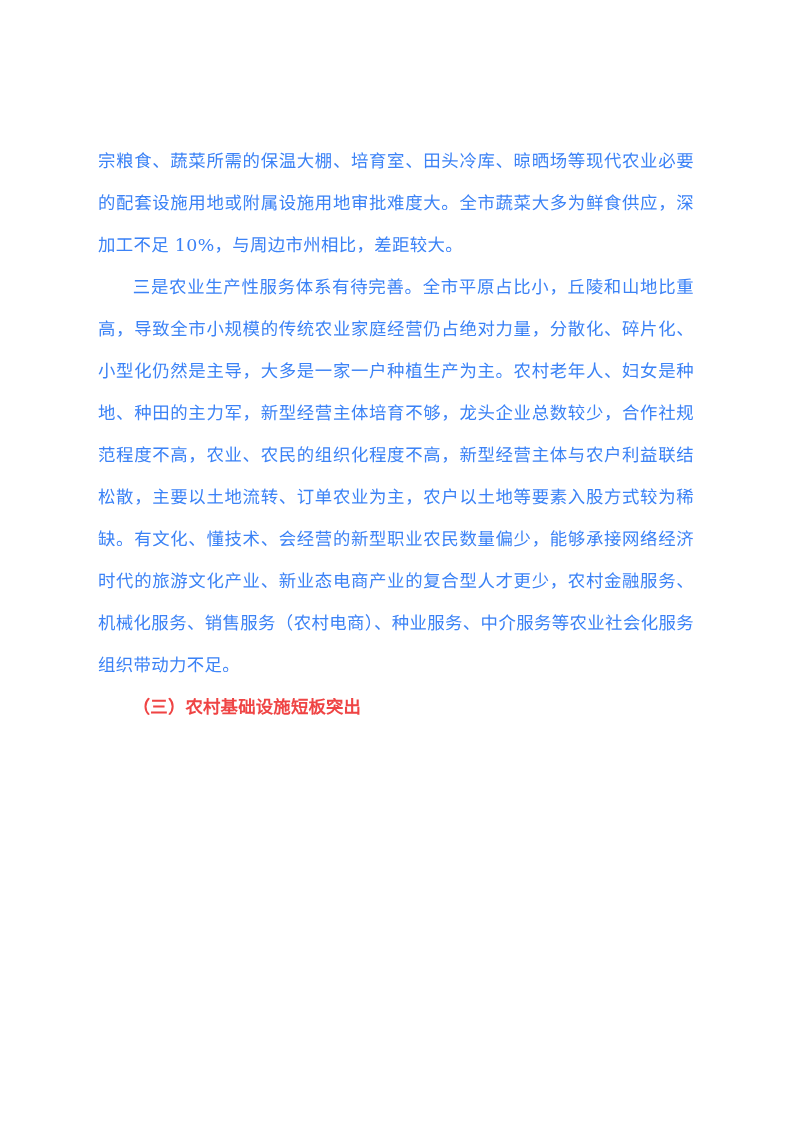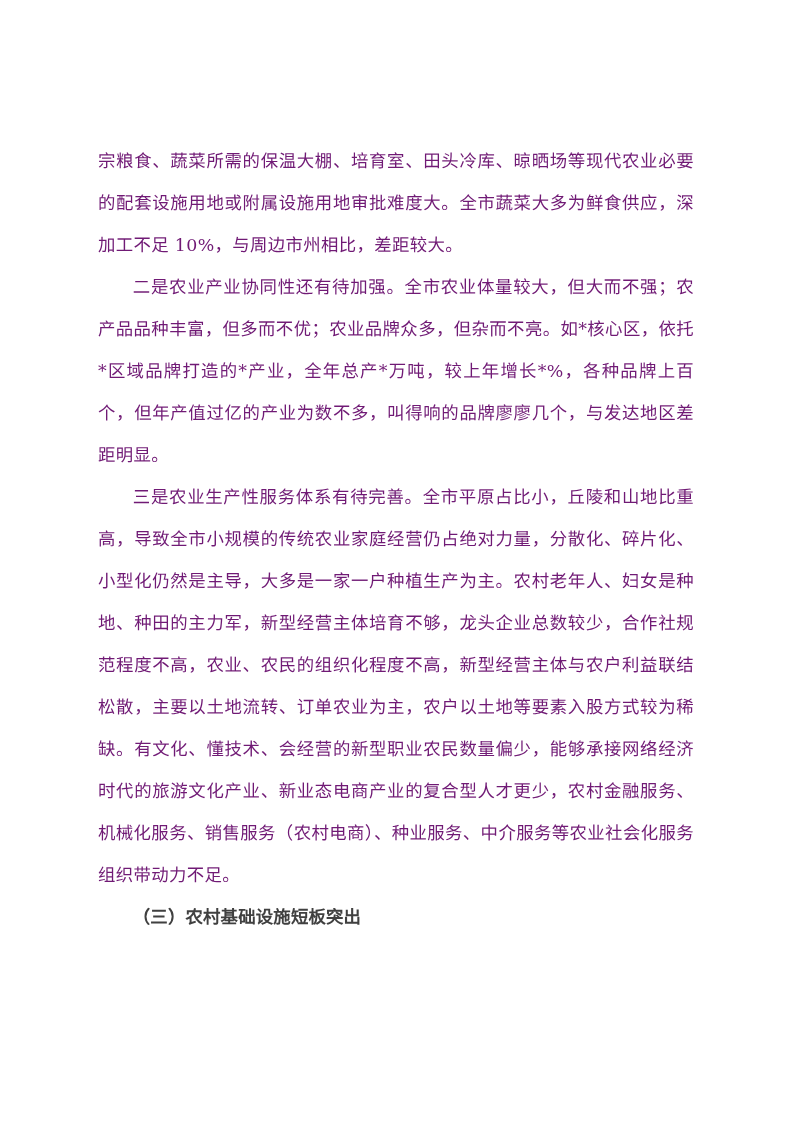--- a/index.html
+++ b/index.html
@@ -21,47 +21,46 @@
     left: 98px;
     top: 140px;
     width: 596px;
   }
   .para {
     margin: 0;
     padding: 0;
     font-family: "DejaVu Serif", "Liberation Serif", serif;
     font-size: 17.4px;
     line-height: 42px;
-    color: #701a75;
+    color: #3b82f6;
     text-align: justify;
     text-justify: inter-ideograph;
     letter-spacing: 0.02em;
     word-break: break-all;
     -webkit-font-smoothing: antialiased;
   }
   .para.indent {
     text-indent: 2em;
   }
   .para.heading {
     font-weight: bold;
-    color: #404040;
+    color: #ef4444;
     text-indent: 2em;
     text-align: left;
     letter-spacing: 0.01em;
   }
 </style>
 </head>
 <body>
 
 <div class="page">
   <div class="page-body">
 
     <p class="para">宗粮食、蔬菜所需的保温大棚、培育室、田头冷库、晾晒场等现代农业必要的配套设施用地或附属设施用地审批难度大。全市蔬菜大多为鲜食供应，深加工不足 10%，与周边市州相比，差距较大。</p>
 
-    <p class="para indent">二是农业产业协同性还有待加强。全市农业体量较大，但大而不强；农产品品种丰富，但多而不优；农业品牌众多，但杂而不亮。如*核心区，依托*区域品牌打造的*产业，全年总产*万吨，较上年增长*%，各种品牌上百个，但年产值过亿的产业为数不多，叫得响的品牌廖廖几个，与发达地区差距明显。</p>
 
     <p class="para indent">三是农业生产性服务体系有待完善。全市平原占比小，丘陵和山地比重高，导致全市小规模的传统农业家庭经营仍占绝对力量，分散化、碎片化、小型化仍然是主导，大多是一家一户种植生产为主。农村老年人、妇女是种地、种田的主力军，新型经营主体培育不够，龙头企业总数较少，合作社规范程度不高，农业、农民的组织化程度不高，新型经营主体与农户利益联结松散，主要以土地流转、订单农业为主，农户以土地等要素入股方式较为稀缺。有文化、懂技术、会经营的新型职业农民数量偏少，能够承接网络经济时代的旅游文化产业、新业态电商产业的复合型人才更少，农村金融服务、机械化服务、销售服务（农村电商）、种业服务、中介服务等农业社会化服务组织带动力不足。</p>
 
     <p class="para heading">（三）农村基础设施短板突出</p>
 
 
   </div>
 </div>
 
 </body></html>

